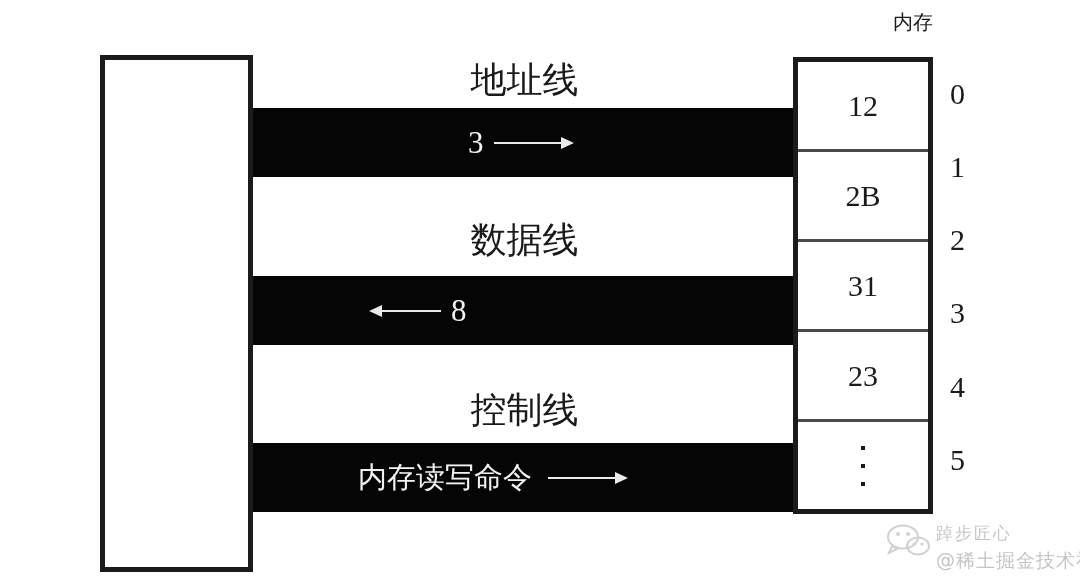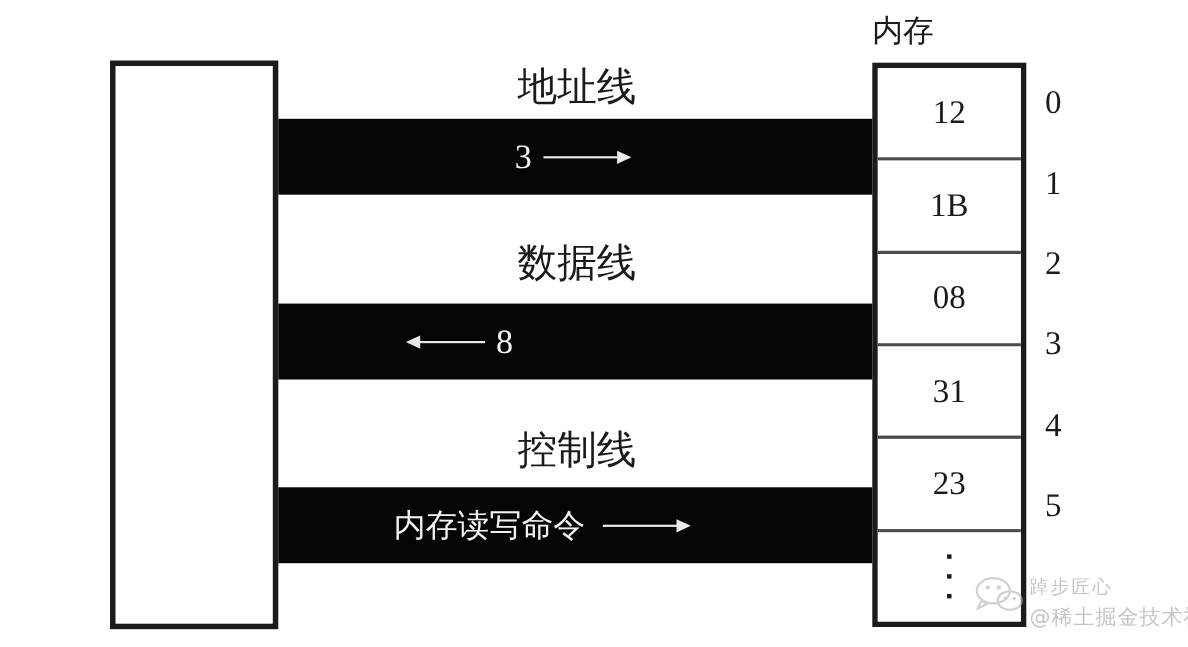--- a/index.html
+++ b/index.html
@@ -124,32 +124,32 @@
   #caption-address { top: 62px;  }
   #caption-data    { top: 222px; }
   #caption-control { top: 392px; }
 
   
   #memory-label {
     position: absolute;
     left: 793px;
     top: 14px;
     width: 140px;
-    text-align: left;
-    font-size: 28px;
+    text-align: right;
+    font-size: 20px;
     line-height: 1;
     color: #1a1a1a;
-    font-family: Liberation Sans, sans-serif;
+    font-family: Liberation Mono, monospace;
   }
   #memory-box {
     position: absolute;
     left: 793px;
     top: 57px;
     width: 140px;
-    height: 513px;
+    height: 457px;
     border: 5px solid #1b1b1b;
     background: #ffffff;
     box-sizing: border-box;
     display: flex;
     flex-direction: column;
   }
   .memory-cell {
     flex: 1 1 0;
     border-bottom: 3px solid #4a4a4a;
     display: flex;
@@ -255,22 +255,21 @@
       <div class="bus-payload" id="payload-control">
         <span>内存读写命令</span>
         <span class="arrow long right"></span>
       </div>
     </div>
   </div>
 
   <div id="memory-label">内存</div>
   <div id="memory-box">
     <div class="memory-cell">12</div>
-    <div class="memory-cell">1B</div>
-    <div class="memory-cell">08</div>
+    <div class="memory-cell">2B</div>
     <div class="memory-cell">31</div>
     <div class="memory-cell">23</div>
     <div class="memory-cell ellipsis">
       <span class="dot"></span>
       <span class="dot"></span>
       <span class="dot"></span>
     </div>
   </div>
 
   <div id="address-column">

